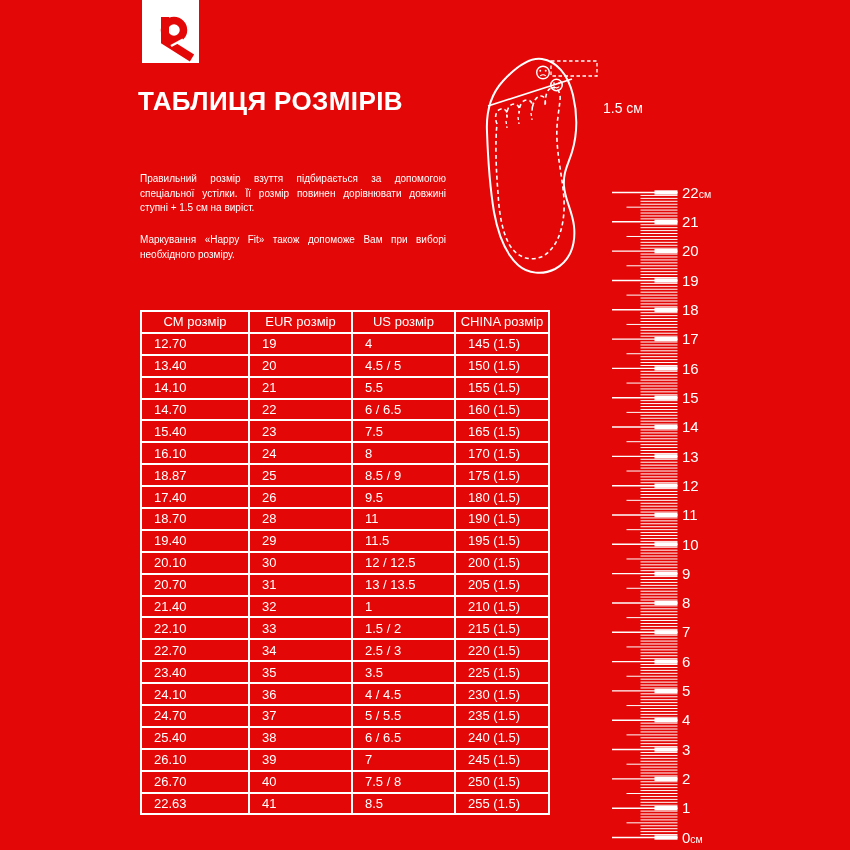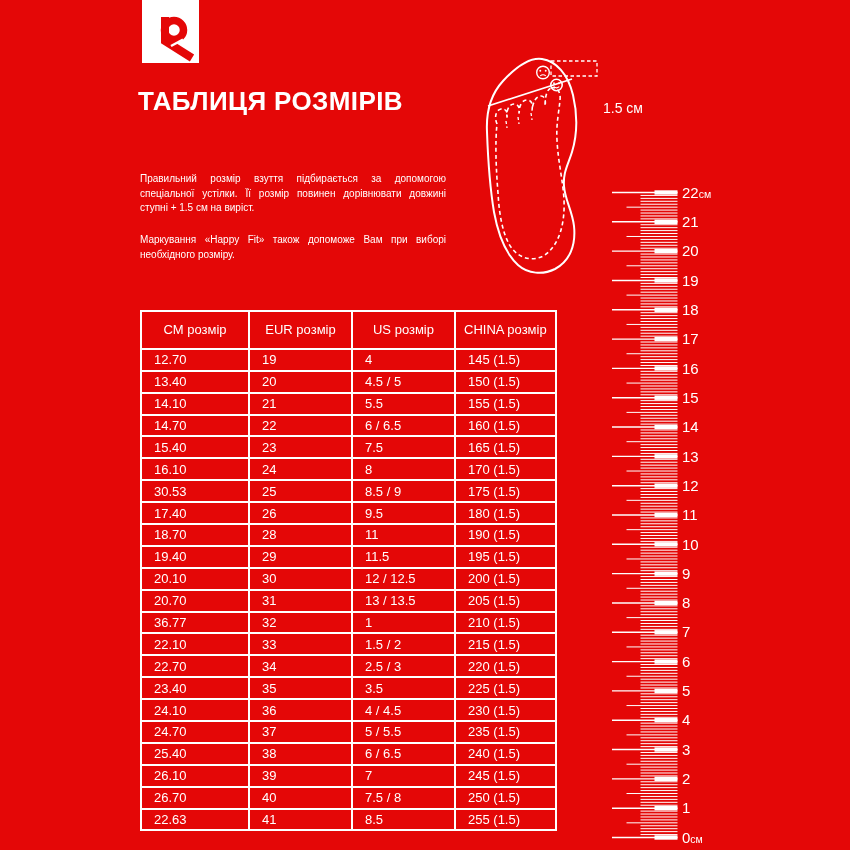--- a/index.html
+++ b/index.html
@@ -37,21 +37,21 @@
   }
   .size-table th, .size-table td {
     border: 2px solid #ffffff;
     height: 19.9px;
     padding: 0 0 0 12px;
     text-align: left;
     font-weight: normal;
     white-space: nowrap; overflow: hidden;
     vertical-align: middle;
   }
-  .size-table th { text-align: center; padding: 8px; }
+  .size-table th { text-align: center; padding: 0; }
 
   .diagram-svg {
     position: absolute; left: 460px; top: 40px;
     width: 150px; height: 255px;
   }
   .measure-label {
     position: absolute; left: 603px; top: 60px;
     font-size: 14px; white-space: nowrap; margin-top: 40px;
   }
   .ruler-svg {
@@ -439,21 +439,21 @@
         <td>7.5</td>
         <td>165 (1.5)</td>
       </tr>
       <tr>
         <td>16.10</td>
         <td>24</td>
         <td>8</td>
         <td>170 (1.5)</td>
       </tr>
       <tr>
-        <td>30.53</td>
+        <td>18.87</td>
         <td>25</td>
         <td>8.5 / 9</td>
         <td>175 (1.5)</td>
       </tr>
       <tr>
         <td>17.40</td>
         <td>26</td>
         <td>9.5</td>
         <td>180 (1.5)</td>
       </tr>
@@ -475,21 +475,21 @@
         <td>12 / 12.5</td>
         <td>200 (1.5)</td>
       </tr>
       <tr>
         <td>20.70</td>
         <td>31</td>
         <td>13 / 13.5</td>
         <td>205 (1.5)</td>
       </tr>
       <tr>
-        <td>36.77</td>
+        <td>21.40</td>
         <td>32</td>
         <td>1</td>
         <td>210 (1.5)</td>
       </tr>
       <tr>
         <td>22.10</td>
         <td>33</td>
         <td>1.5 / 2</td>
         <td>215 (1.5)</td>
       </tr>

